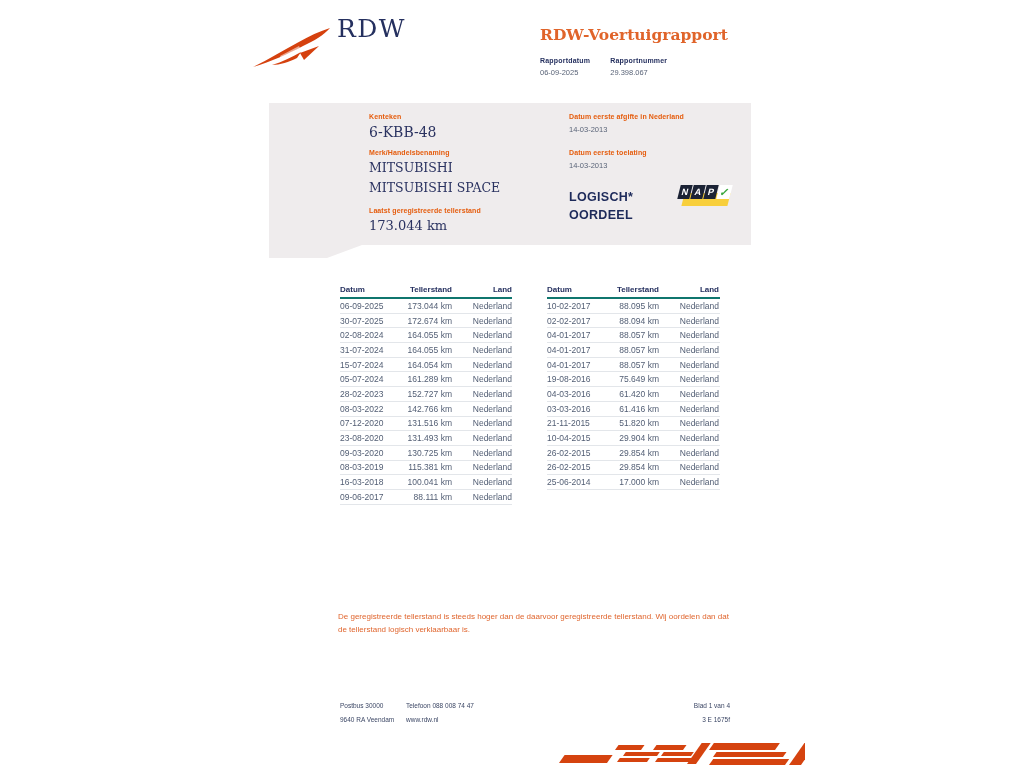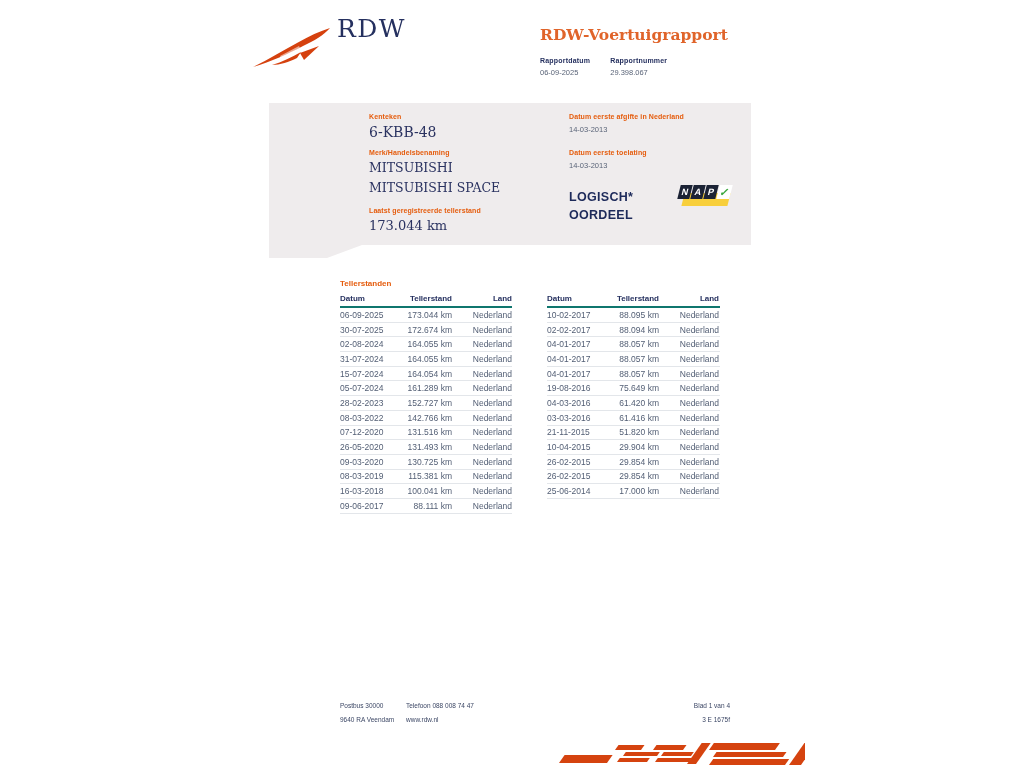--- a/index.html
+++ b/index.html
@@ -118,21 +118,20 @@
     <div class="nap">
       <div class="nap-yellow"></div>
       <div class="nap-tile t0">N</div>
       <div class="nap-tile t1">A</div>
       <div class="nap-tile t2">P</div>
       <div class="nap-check">✓</div>
     </div>
   </div>
 
   <div class="tables-section">
-    <div class="section-title">Tellerstanden</div>
     <div class="tables-wrap">
       <div class="ttable">
         <div class="thead">
           <span class="c1">Datum</span>
           <span class="c2">Tellerstand</span>
           <span class="c3">Land</span>
         </div>
         <div>
             <div class="trow">
               <span class="c1">06-09-2025</span>
@@ -173,21 +172,21 @@
               <span class="c1">08-03-2022</span>
               <span class="c2">142.766 km</span>
               <span class="c3">Nederland</span>
             </div>
             <div class="trow">
               <span class="c1">07-12-2020</span>
               <span class="c2">131.516 km</span>
               <span class="c3">Nederland</span>
             </div>
             <div class="trow">
-              <span class="c1">26-05-2020</span>
+              <span class="c1">23-08-2020</span>
               <span class="c2">131.493 km</span>
               <span class="c3">Nederland</span>
             </div>
             <div class="trow">
               <span class="c1">09-03-2020</span>
               <span class="c2">130.725 km</span>
               <span class="c3">Nederland</span>
             </div>
             <div class="trow">
               <span class="c1">08-03-2019</span>
@@ -277,20 +276,21 @@
               <span class="c1">25-06-2014</span>
               <span class="c2">17.000 km</span>
               <span class="c3">Nederland</span>
             </div>
           </div>
       </div>
     </div>
   </div>
 
   <div class="footnote">
+    <div class="fn-text">De geregistreerde tellerstand is steeds hoger dan de daarvoor geregistreerde tellerstand. Wij oordelen dan dat de tellerstand logisch verklaarbaar is.</div>
   </div>
 
   <div class="footer">
     <div class="fcol1">
       <div>Postbus 30000</div>
       <div>9640 RA Veendam</div>
     </div>
     <div class="fcol2">
       <div>Telefoon 088 008 74 47</div>
       <div>www.rdw.nl</div>

